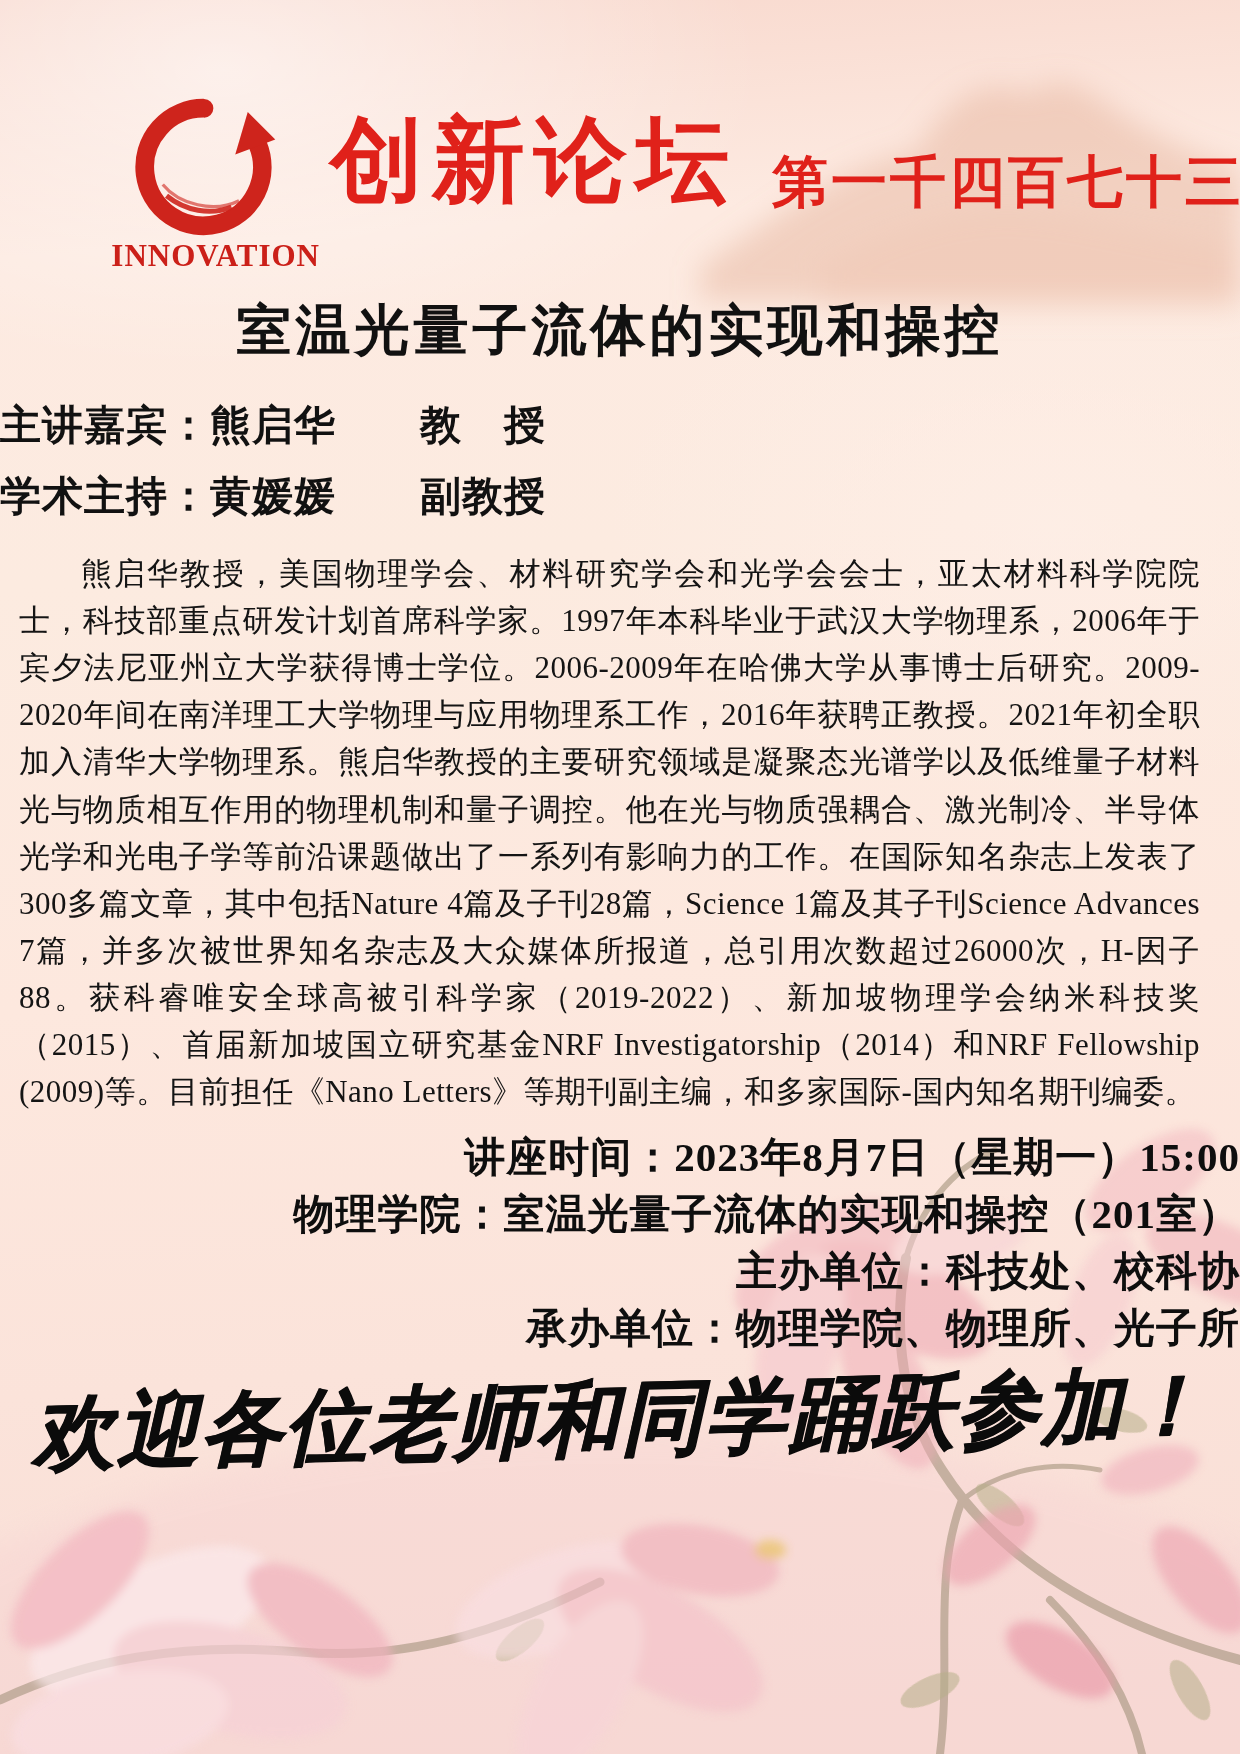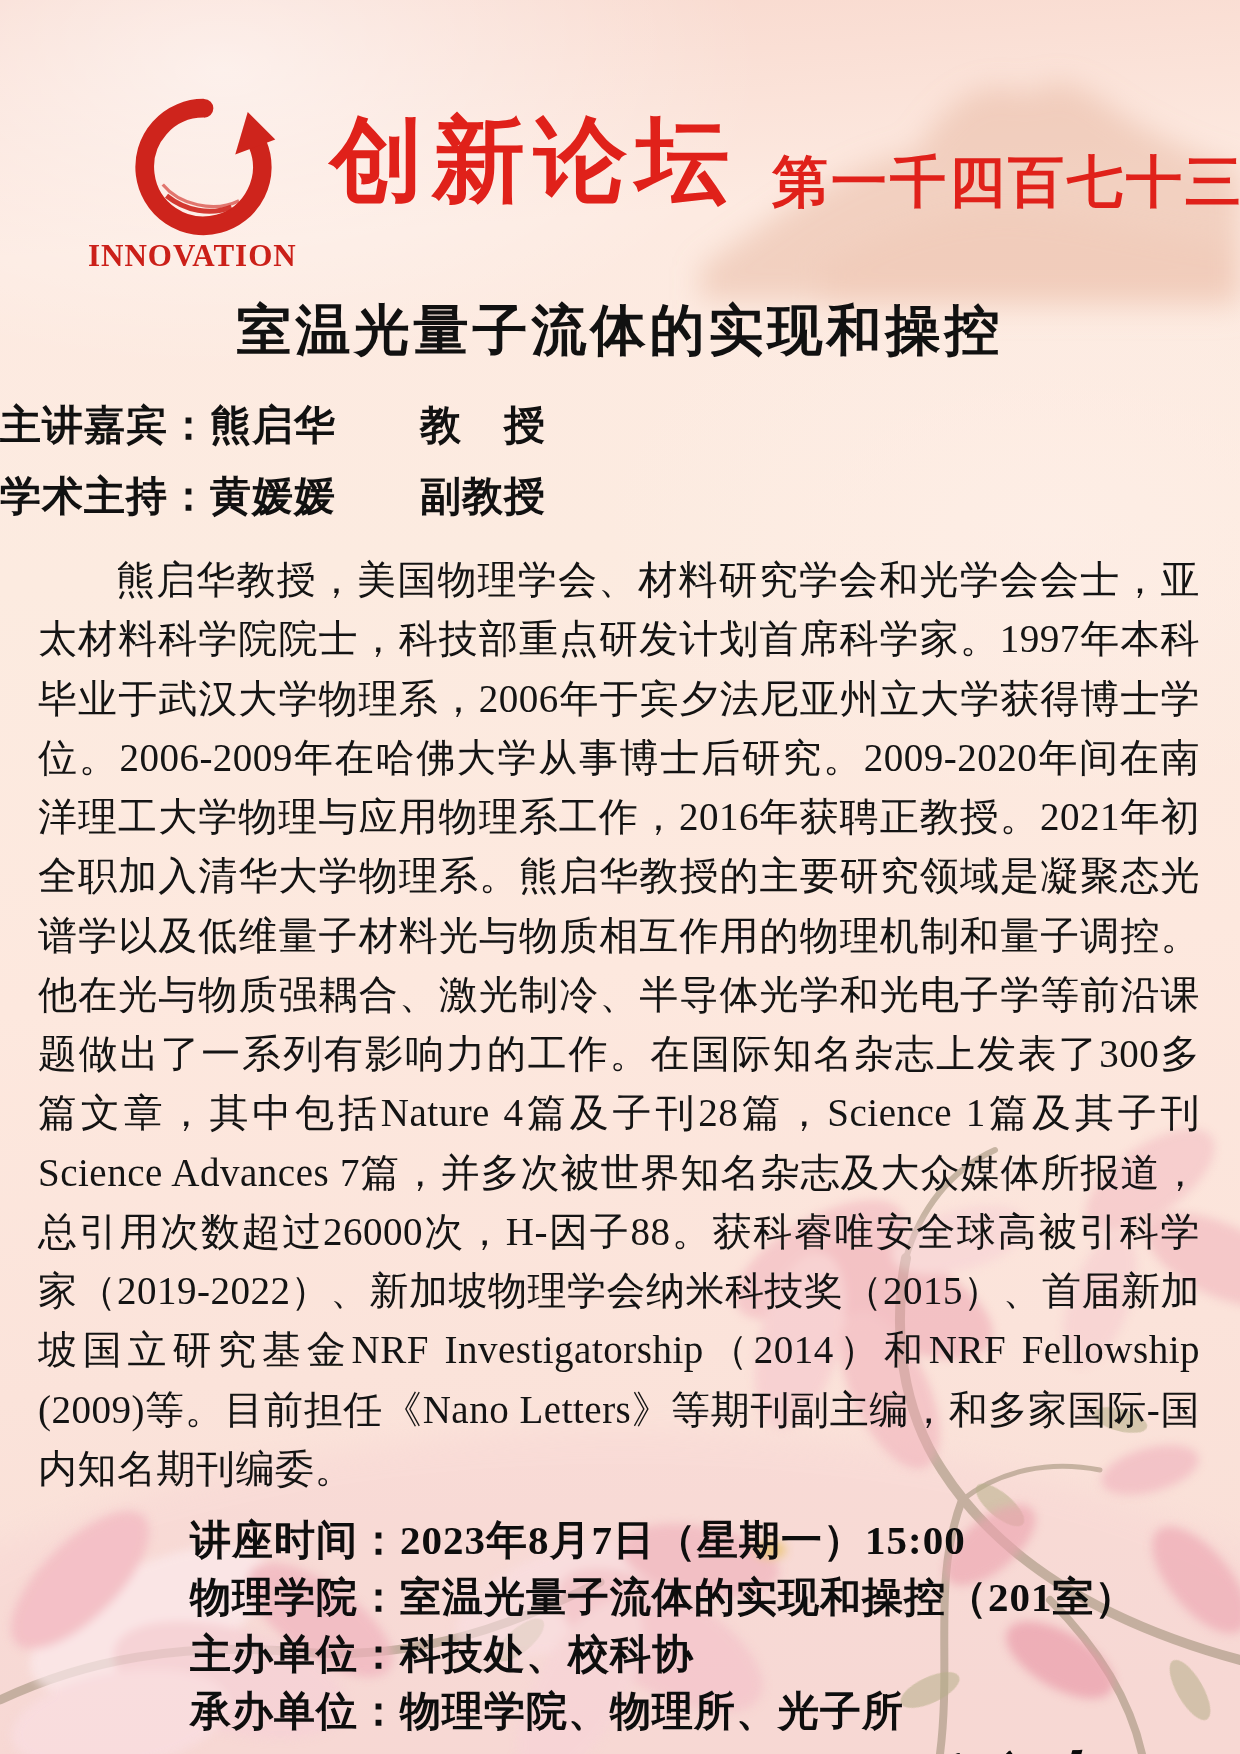--- a/index.html
+++ b/index.html
@@ -8,32 +8,32 @@
     position:relative;width:1240px;height:1754px;overflow:hidden;
     background:
       radial-gradient(900px 500px at 18% 4%, rgba(255,255,255,0.55), rgba(255,255,255,0) 60%),
       radial-gradient(700px 420px at 85% 30%, rgba(255,240,234,0.5), rgba(255,255,255,0) 65%),
       linear-gradient(176deg,#f8d8cd 0%,#fdeae1 14%,#fcebe0 32%,#fde8de 55%,#fbe3da 76%,#f8ddd5 100%);
     font-family:"Liberation Serif","DejaVu Serif",serif;color:#161616;
   }
   .bg-art{position:absolute;left:0;top:0;width:1240px;height:1754px;pointer-events:none;}
   .content{position:absolute;left:0;top:0;width:1240px;height:1754px;}
   .header{display:flex;align-items:flex-start;margin:92px 0 0 88px;}
-  .logo-block{width:232px;text-align:left;flex:none;}
+  .logo-block{width:232px;text-align:right;flex:none;}
   .logo-mark{width:152px;height:150px;display:block;margin:0 auto;}
   .logo-word{font-family:"Liberation Serif",serif;font-size:31px;font-weight:700;color:#cb2019;letter-spacing:1px;margin-top:-4px;}
   .forum-title{font-family:"Liberation Sans","DejaVu Sans",sans-serif;font-weight:900;font-size:93px;line-height:1;color:#e0211a;letter-spacing:9px;margin:22px 0 12px 10px;flex:none;}
   .lecture-no{font-family:"Liberation Sans","DejaVu Sans",sans-serif;font-weight:700;font-size:56px;line-height:1;color:#e0211a;letter-spacing:3px;margin:62px 0 0 34px;flex:none;}
   .talk-title{font-size:55px;font-weight:900;text-align:center;letter-spacing:4px;margin:20px 0 0 0;color:#111;font-family:Liberation Mono, monospace;}
   .person-line{font-size:41px;font-weight:700;text-align:left;letter-spacing:1px;color:#111;}
   .speaker-line{margin-top:30px;}
   .host-line{margin-top:16px;}
-  .bio{margin:26px 40px 0 38px;font-size:39px;line-height:1.52;text-align:justify;text-indent:2em;letter-spacing:0.5px;color:#141414;}
+  .bio{margin:26px 40px 0 19px;font-size:31px;line-height:1.52;text-align:justify;text-indent:2em;letter-spacing:0.5px;color:#141414;}
   .details{margin:22px 0 0 190px;}
-  .detail-row{font-size:41px;font-weight:700;line-height:1;margin-bottom:16px;color:#0e0e0e;letter-spacing:1px;}
+  .detail-row{font-size:41px;font-weight:700;line-height:1;margin-bottom:16px;color:#0e0e0e;letter-spacing:1px;text-align:right;}
   .footer-msg{
     margin-top:14px;text-align:center;font-family:"DejaVu Serif","Liberation Serif",serif;
     font-style:italic;font-weight:900;font-size:82px;letter-spacing:2px;color:#0b0b0b;
     transform:rotate(-1.4deg);text-shadow:1px 0 0 #0b0b0b,0 1px 0 #0b0b0b;
   }
 </style>
 </head>
 <body>
 
 <div class="poster">

